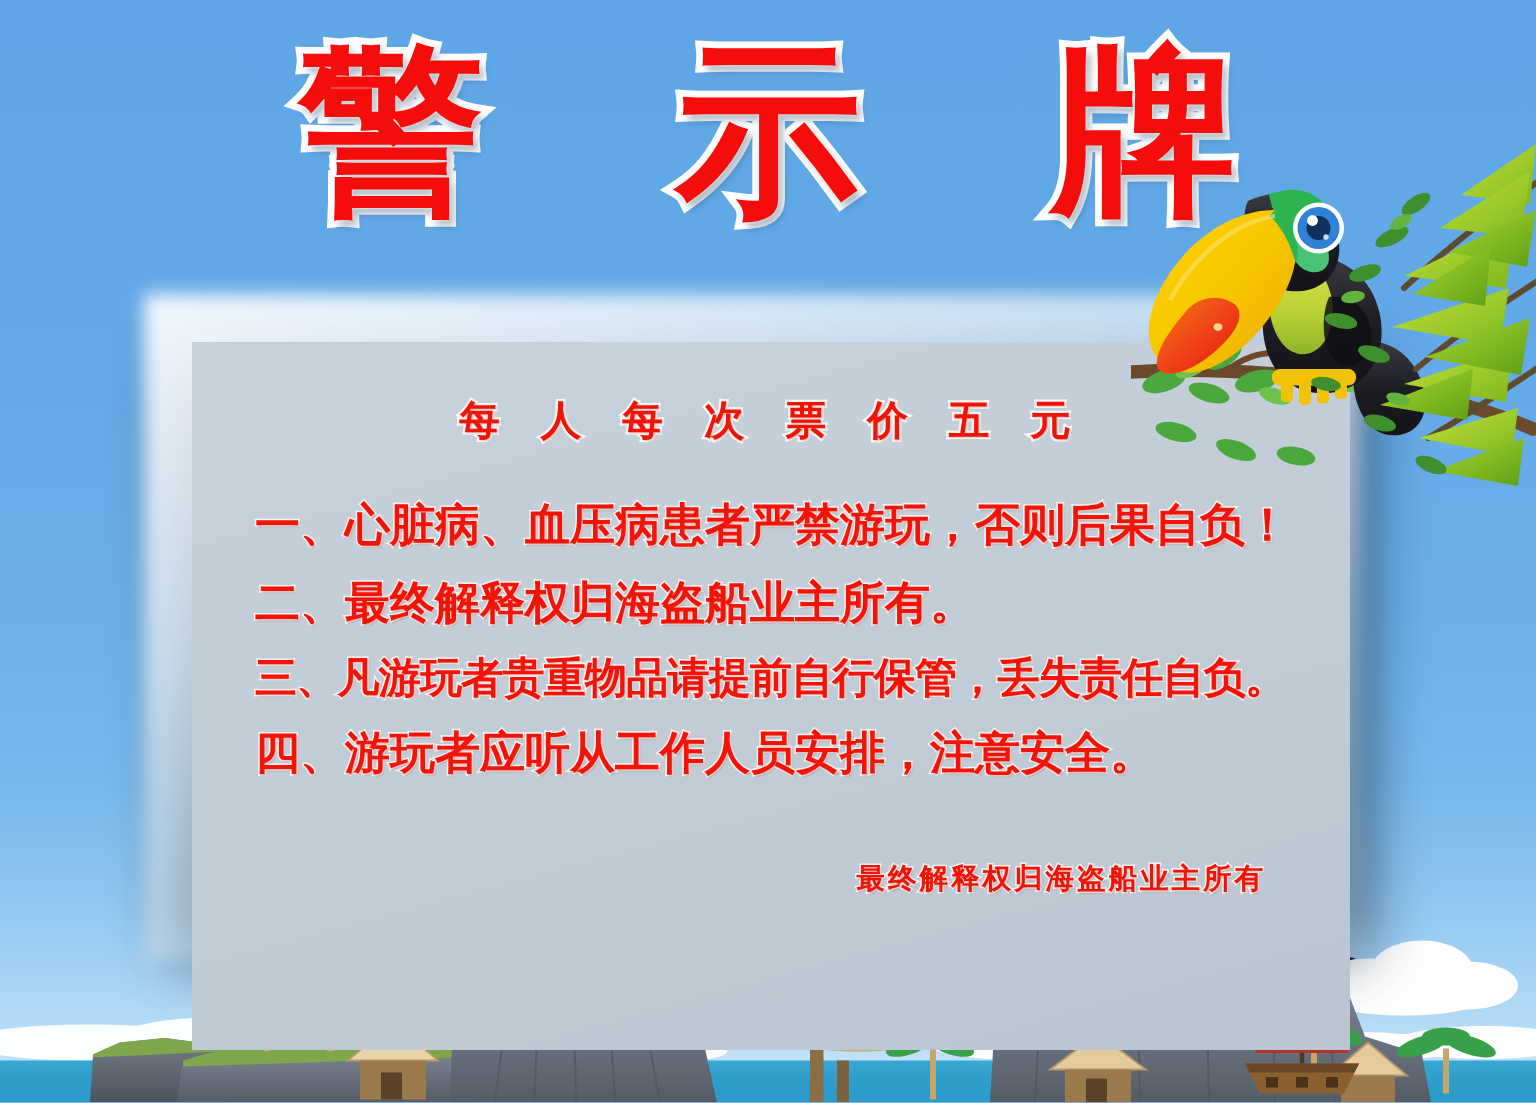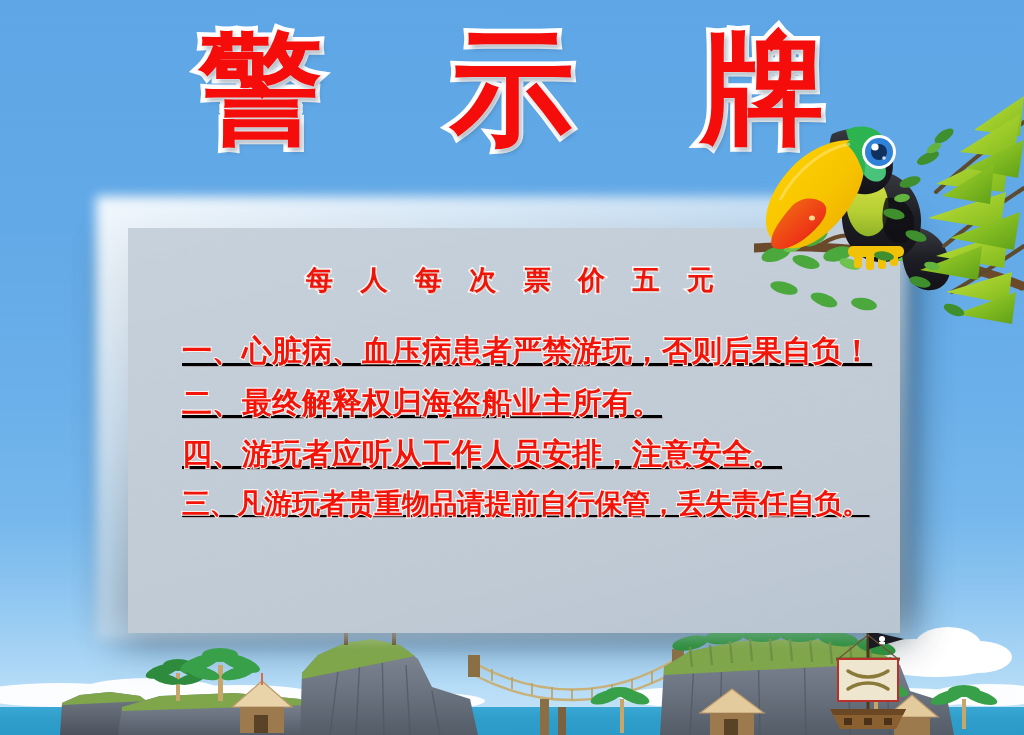--- a/index.html
+++ b/index.html
@@ -54,42 +54,42 @@
   .board-shadow{
     position:absolute;
     left:118px;top:236px;width:790px;height:400px;
     background:#152230;
     filter:blur(22px);
     opacity:.78;
     z-index:3;
   }
   .board{
     position:absolute;
-    left:128px;top:228px;width:772px;height:405px;
+    left:128px;top:228px;width:772px;height:472px;
     background:linear-gradient(165deg,#c6d1db 0%,#c2cdd8 40%,#bfcad5 72%,#b9c5d1 100%);
     z-index:5;
     box-sizing:border-box;
     padding:26px 30px 18px 22px;
   }
 
   .subtitle{
     text-align:center;
     font-family:"DejaVu Serif","Liberation Serif",serif;
     font-weight:bold;
     font-size:27px;
     color:#ef1408;
     letter-spacing:9px;
     padding-left:9px;
     margin:8px 0 30px 0;
     -webkit-text-stroke:3px #fdf6f4;
     paint-order:stroke fill;
     text-shadow:1px 1px 1px rgba(120,40,30,.25);
   }
 
-  .rules{margin:16px;padding:0;list-style:none;text-decoration:underline;}
+  .rules{margin:4px;padding:0;list-style:none;}
   .rule{
     font-family:"DejaVu Serif","Liberation Serif",serif;
     font-weight:bold;
     font-size:30px;
     line-height:1.52;
     color:#f21409;
     white-space:nowrap;
     -webkit-text-stroke:2px #fbf2f0;
     paint-order:stroke fill;
     text-shadow:1px 1px 1px rgba(120,40,30,.22);
@@ -357,24 +357,25 @@
 
   <div class="board-shadow"></div>
   <div class="board-glow"></div>
 
   <div class="board">
     <div class="subtitle">每 人 每 次 票 价 五 元</div>
 
     <ul class="rules">
       <li class="rule">一、心脏病、血压病患者严禁游玩，否则后果自负！</li>
       <li class="rule">二、最终解释权归海盗船业主所有。</li>
+      <li class="rule r3">三、凡游玩者贵重物品请提前自行保管，丢失责任自负。</li>
       <li class="rule">四、游玩者应听从工作人员安排，注意安全。</li>
-      <li class="rule r3">三、凡游玩者贵重物品请提前自行保管，丢失责任自负。</li>
     </ul>
 
+    <div class="footnote">最终解释权归海盗船业主所有</div>
   </div>
 
   <div class="title-wrap">
     <div class="title">警 示 牌</div>
   </div>
 
   <svg class="toucan-layer" viewBox="0 0 270 260">
     <defs>
       <linearGradient id="beakG" x1="0" y1="0" x2="1" y2="1">
         <stop offset="0" stop-color="#ffd400"></stop>

